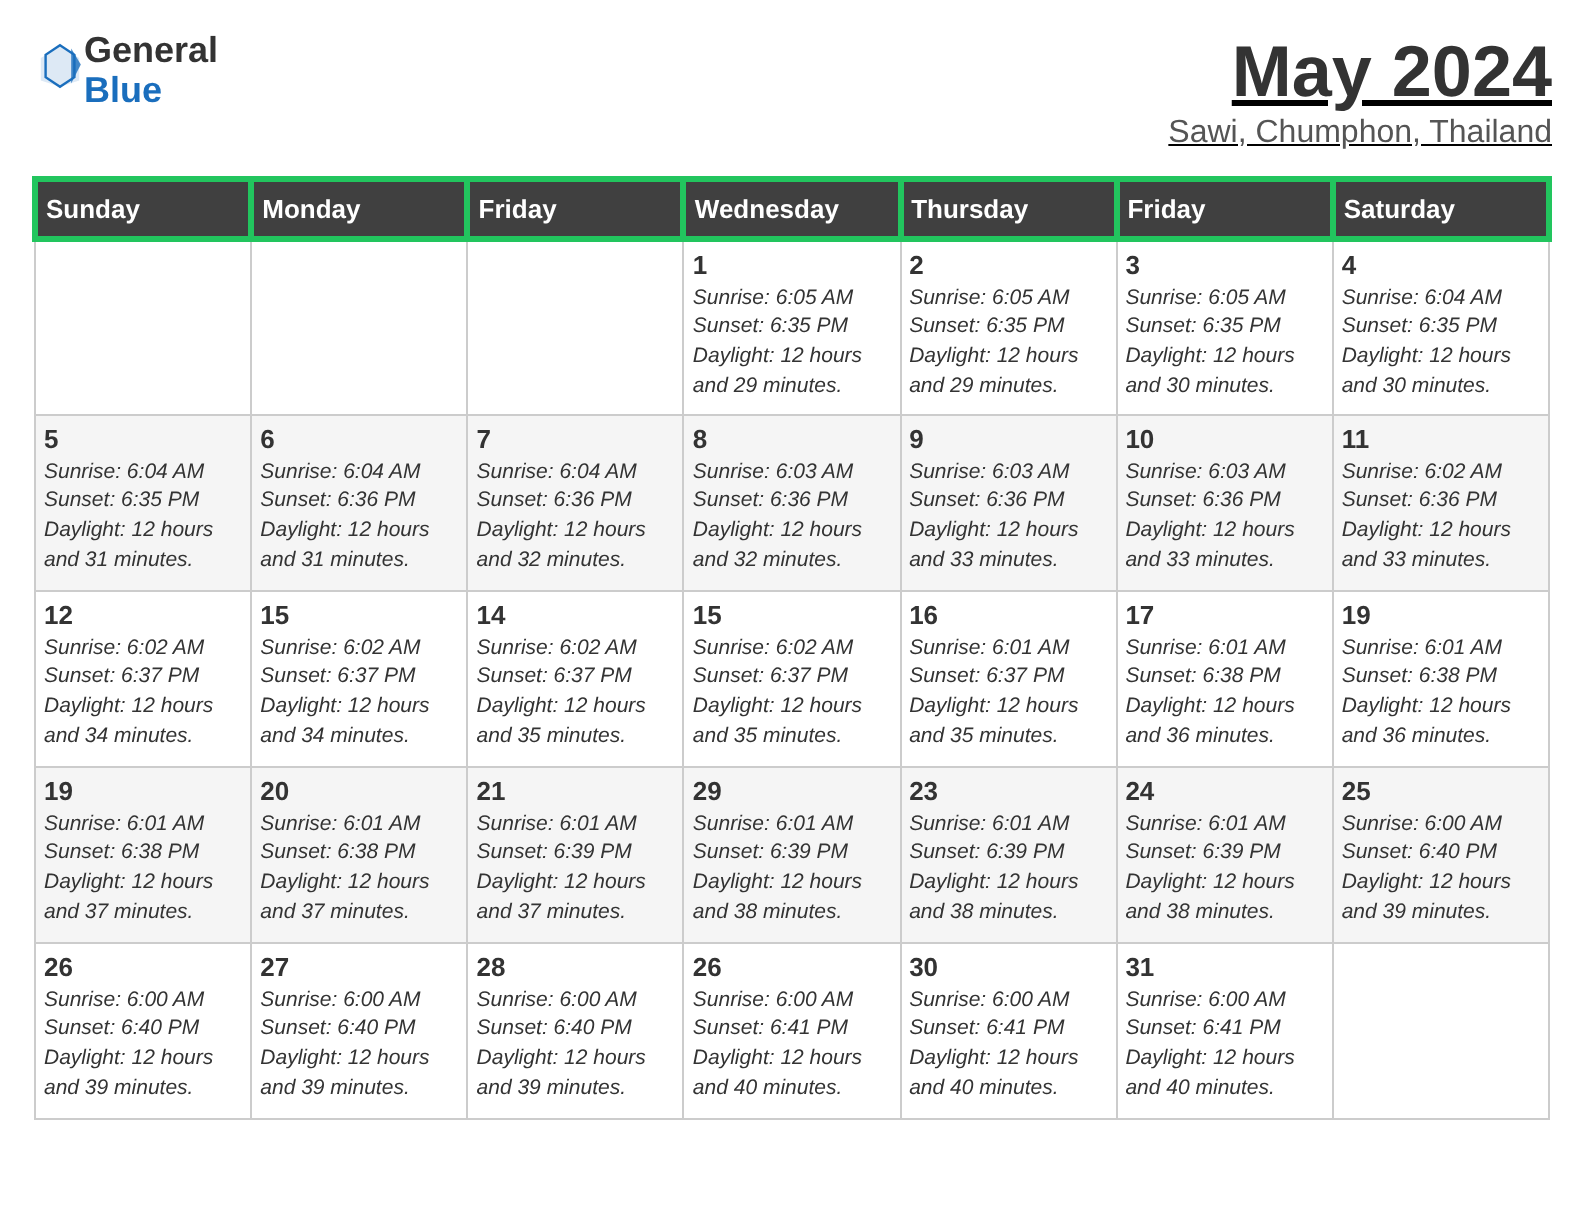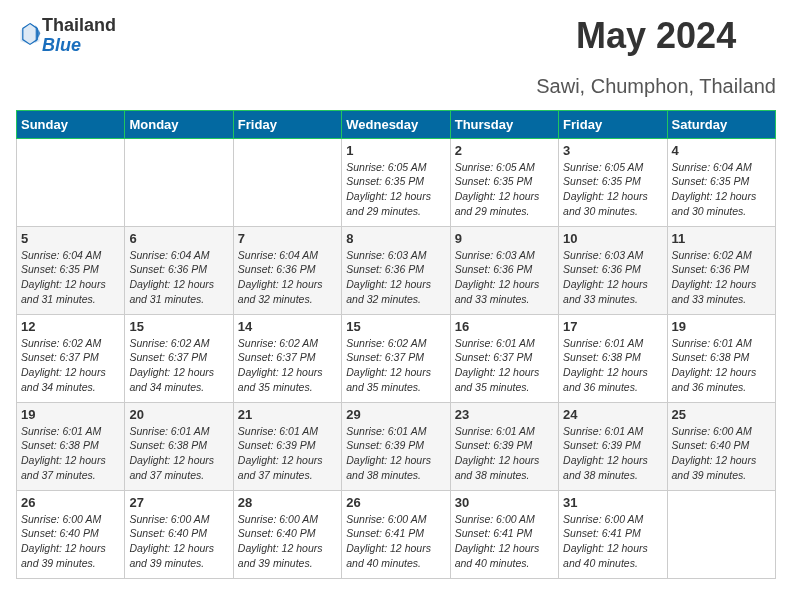--- a/index.html
+++ b/index.html
@@ -19,53 +19,54 @@
     .logo {
       display: flex;
       align-items: center;
     }
     .logo-text {
       font-size: 18px;
       font-weight: bold;
       line-height: 1.1;
     }
     .logo-text .general { color: #333; }
-    .logo-text .blue { color: #1a6ebd; font-style: italic; }
+    .logo-text .blue { color: #1a6ebd; }
     .logo-icon {
       width: 24px;
       height: 24px;
       margin-left: 2px;
     }
     .title-area {
-      text-align: center;
+      text-align: right;
+      text-decoration: underline;
     }
     .month-year {
       font-size: 36px;
       font-weight: bold;
       color: #333;
       line-height: 1.1;
     }
     .location {
-      font-size: 20px;
+      font-size: 16px;
       color: #555;
-      margin-top: 19px;
+      margin-top: 2px;
     }
     .calendar {
       width: 100%;
       border-collapse: collapse;
       font-size: 11px;
     }
     .calendar th {
-      background: #0369a1;
+      background: #404040;
       color: #fff;
       padding: 6px 4px;
       text-align: left;
       font-size: 13px;
       font-weight: bold;
-      border: 1px solid #22c55e;
+      border: 3px solid #22c55e;
     }
     .calendar td {
       border: 1px solid #ccc;
       vertical-align: top;
       padding: 4px;
       width: calc(100% / 7);
       height: 88px;
       background: #fff;
     }
     .calendar tr:nth-child(even) td {
@@ -93,21 +94,21 @@
 <div class="header">
   <div class="logo">
     <div>
       <svg class="logo-icon" viewBox="0 0 30 30">
         <polygon points="15,3 27,10 27,24 15,28 3,24 3,10" fill="#1a6ebd" opacity="0.15"></polygon>
         <polygon points="22,4 28,14 22,26" fill="#1a6ebd" opacity="0.8"></polygon>
         <polygon points="15,2 24,8 24,22 15,28 6,22 6,8" fill="none" stroke="#1a6ebd" stroke-width="1.5"></polygon>
       </svg>
     </div>
     <div class="logo-text">
-      <span class="general">Thailand</span><br>
+      <span class="general">General</span><br>
       <span class="blue">Blue</span>
     </div>
   </div>
   <div class="title-area">
     <div class="month-year">May 2024</div>
     <div class="location">Sawi, Chumphon, Thailand</div>
   </div>
 </div>
 
 <table class="calendar">

